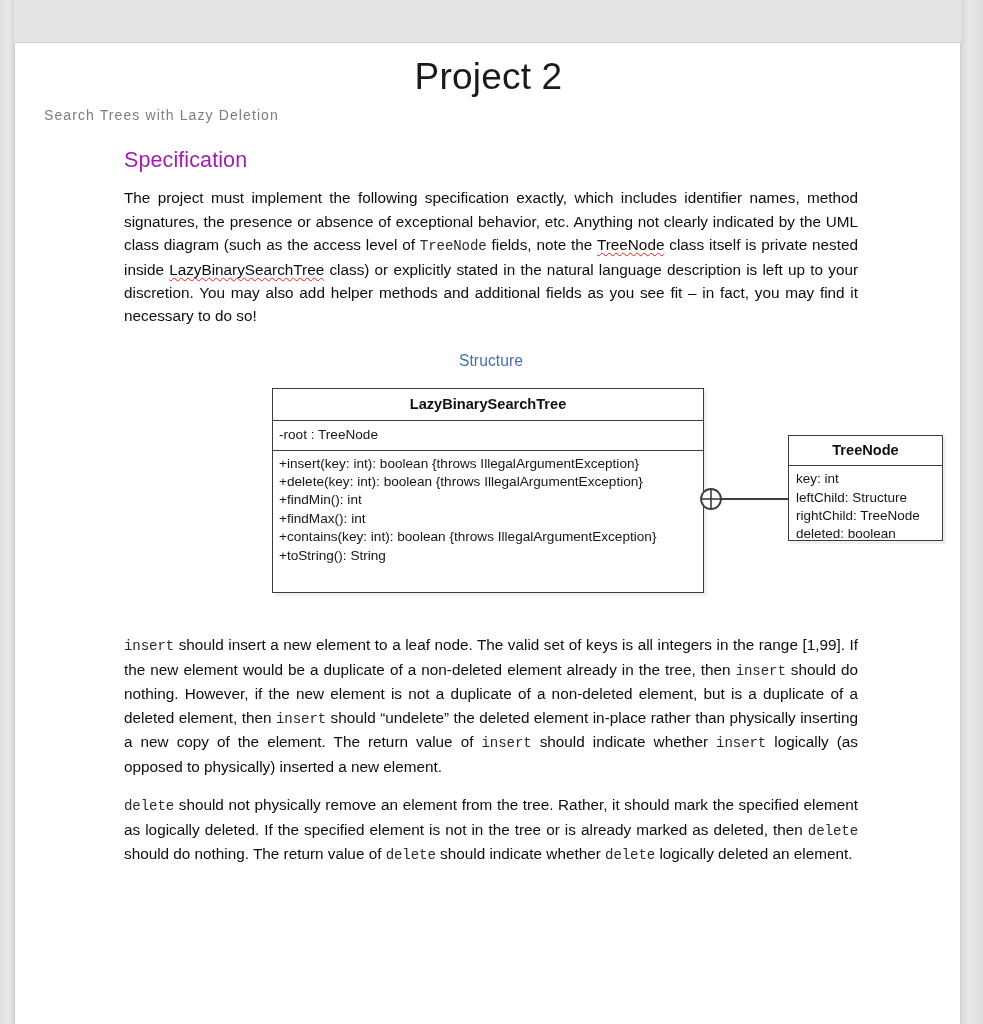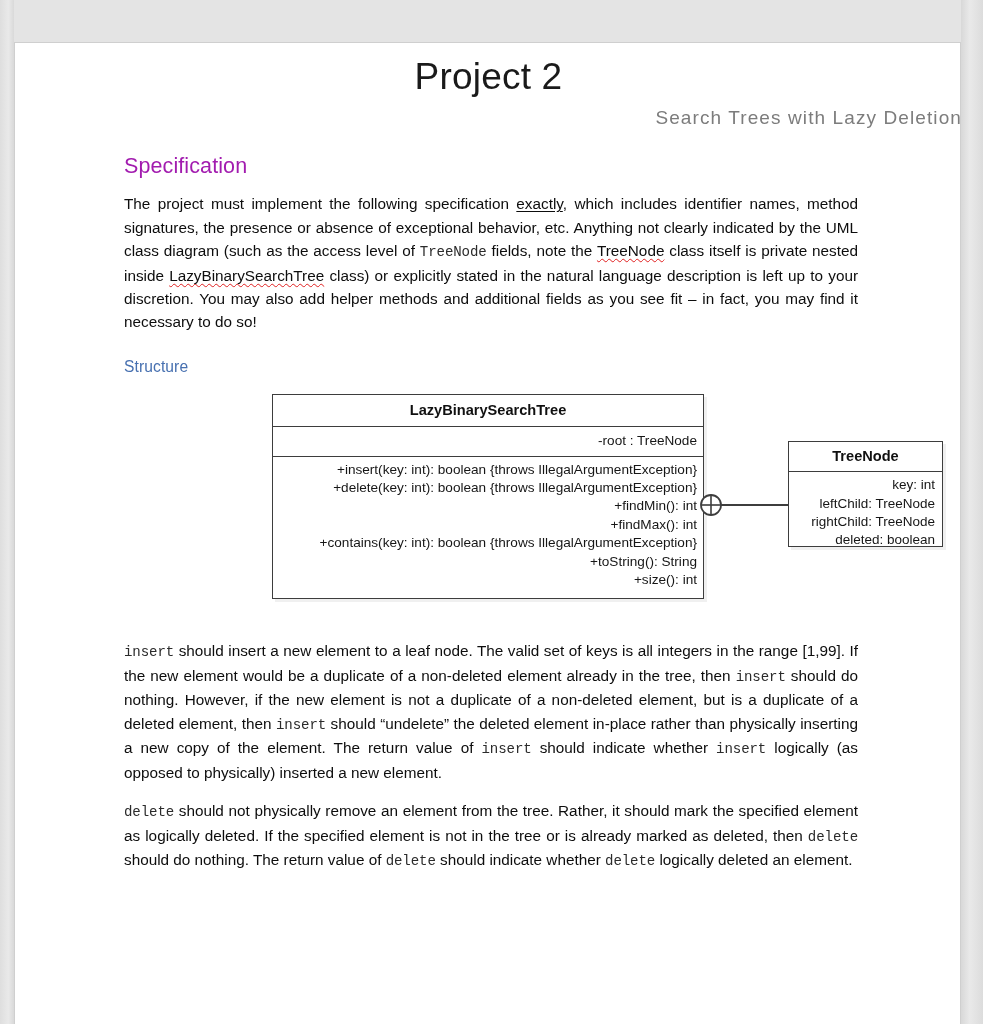--- a/index.html
+++ b/index.html
@@ -55,22 +55,22 @@
     text-align: center;
     font-size: 37px;
     font-weight: 400;
     color: #1a1a1a;
     letter-spacing: 0.2px;
     margin-top: 13px;
     line-height: 1.12;
   }
 
   #doc-subtitle {
-    text-align: right;
-    font-size: 19px;
+    text-align: left;
+    font-size: 14px;
     color: #7c7c7c;
     letter-spacing: 1.1px;
     margin-top: 10px;
     font-weight: 400;
     padding-left: 29px;
   }
 
   
   .body-wrap {
     margin: 0 auto;
@@ -98,30 +98,31 @@
     letter-spacing: 0.1px;
   }
 
   .h2 {
     font-size: 15.6px;
     color: #4770b0;
     font-weight: 400;
     margin-top: 25px;
     margin-bottom: 2px;
     letter-spacing: 0.1px;
+    text-align: center;
   }
 
   code, .mono {
     font-family: "Liberation Mono", monospace;
     font-size: 14.1px;
     color: #2b2b2b;
     letter-spacing: -0.1px;
   }
 
-  .u { text-decoration: underline; text-underline-offset: 2px; }
+  .u { text-underline-offset: 2px; }
 
   
   .sp {
     text-decoration: underline wavy #e02020;
     text-decoration-skip-ink: none;
     text-underline-offset: 2px;
     text-decoration-thickness: 1px;
   }
 
   
@@ -163,21 +164,20 @@
     line-height: 1.15;
   }
 
   #box-lbst .uml-title { padding: 7px 4px 7px 4px; }
 
   .uml-section {
     padding: 4px 6px 4px 6px;
     font-size: 13.6px;
     color: #161616;
     line-height: 1.355;
-    text-align: right;
   }
 
   .uml-section.attrs {
     border-bottom: 1.5px solid #3d3d3d;
     padding: 5px 6px 5px 6px;
   }
 
   .uml-section .row { white-space: nowrap; }
 
   #box-treenode .uml-section { padding: 4px 7px 4px 7px; font-size: 13.5px; }
@@ -230,37 +230,36 @@
             <div class="uml-section attrs">
               <div class="row">-root : TreeNode</div>
             </div>
             <div class="uml-section">
               <div class="row">+insert(key: int): boolean  {throws IllegalArgumentException}</div>
               <div class="row">+delete(key: int): boolean  {throws IllegalArgumentException}</div>
               <div class="row">+findMin(): int</div>
               <div class="row">+findMax(): int</div>
               <div class="row">+contains(key: int): boolean  {throws IllegalArgumentException}</div>
               <div class="row">+toString(): String</div>
-              <div class="row">+size(): int</div>
             </div>
           </div>
 
           <div id="uml-link"></div>
 
           <svg id="uml-plus" viewBox="0 0 24 24">
             <circle cx="12" cy="12" r="10" fill="#ffffff" stroke="#3d3d3d" stroke-width="1.8"></circle>
             <line x1="12" y1="2.6" x2="12" y2="21.4" stroke="#3d3d3d" stroke-width="1.6"></line>
             <line x1="2.6" y1="12" x2="21.4" y2="12" stroke="#3d3d3d" stroke-width="1.6"></line>
           </svg>
 
           <div class="uml-box" id="box-treenode">
             <div class="uml-title">TreeNode</div>
             <div class="uml-section">
               <div class="row">key: int</div>
-              <div class="row">leftChild: TreeNode</div>
+              <div class="row">leftChild: Structure</div>
               <div class="row">rightChild: TreeNode</div>
               <div class="row">deleted: boolean</div>
             </div>
           </div>
 
         </div>
 
 
 
         <p class="para tight"><span class="mono">insert</span><span> should insert a new element to a leaf node.  The valid set of keys is all integers in the range [1,99]. If the new element would be a duplicate of a non-deleted element already in the tree, then </span><span class="mono">insert</span><span> should do nothing.  However, if the new element is not a duplicate of a non-deleted element, but is a duplicate of a deleted element, then </span><span class="mono">insert</span><span> should “undelete” the deleted element in-place rather than physically inserting a new copy of the element.  The return value of </span><span class="mono">insert</span><span> should indicate whether </span><span class="mono">insert</span><span> logically (as opposed to physically) inserted a new element.</span></p>

